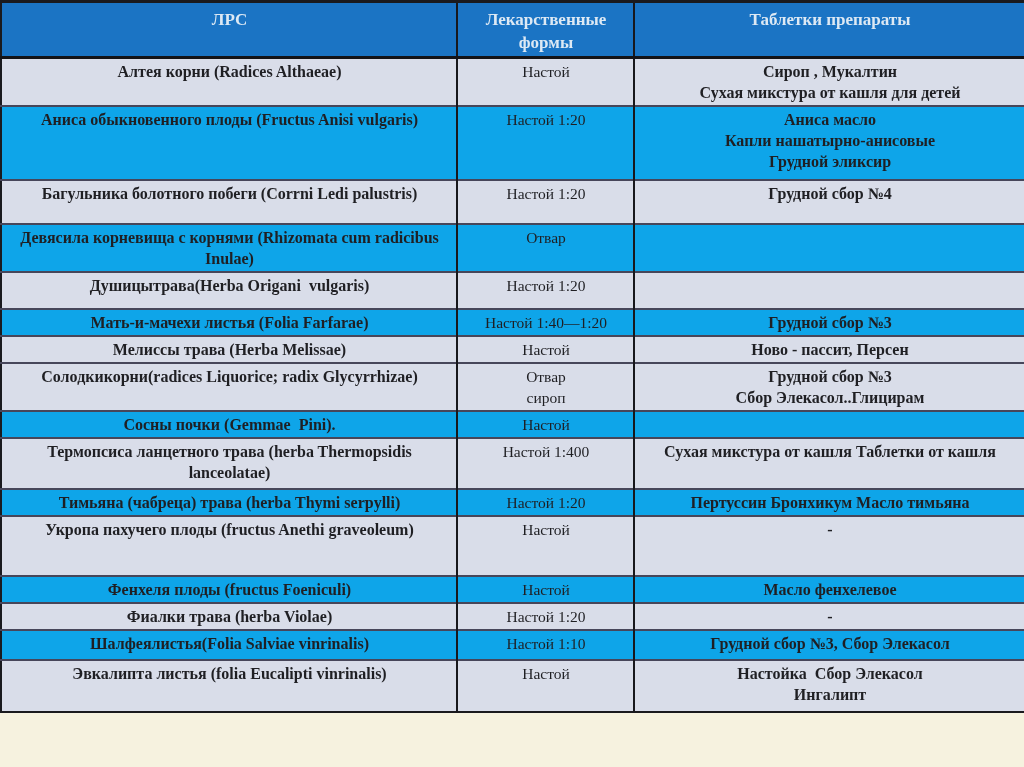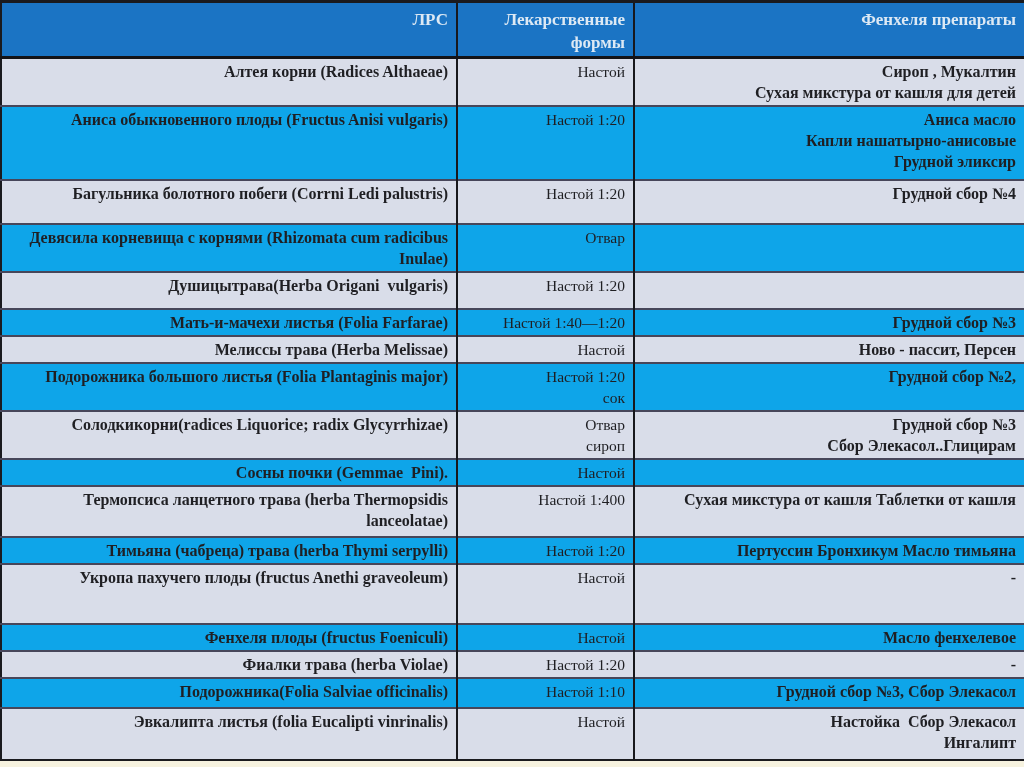--- a/index.html
+++ b/index.html
@@ -14,21 +14,21 @@
     table-layout: fixed;
     border-collapse: collapse;
     border: 2px solid #1a1a1e;
     border-top: 3px solid #1a1a1e;
   }
   col.c1 { width: 456px; }
   col.c2 { width: 177px; }
   col.c3 { width: 391px; }
   th, td {
     vertical-align: top;
-    text-align: right;
+    text-align: center;
     padding: 2px 8px 2px 9px;
     white-space: pre-wrap;
     word-wrap: break-word;
     line-height: 21px;
     color: #1f1f23;
   }
   thead th {
     background: #1b74c4;
     color: #dde9f4;
     font-weight: bold;
@@ -51,21 +51,21 @@
 <table class="med-table">
   <colgroup>
       <col class="c1">
       <col class="c2">
       <col class="c3">
     </colgroup>
   <thead>
     <tr style="height:55px">
       <th>ЛРС</th>
       <th>Лекарственные формы</th>
-      <th>Фенхеля препараты</th>
+      <th>Таблетки препараты</th>
     </tr>
   </thead>
   <tbody>
     <tr class="band-dark" style="height:48px">
       <td class="lrs">Алтея корни (Radices Althaeae)</td>
       <td class="form">Настой</td>
       <td class="prep">Сироп , Мукалтин
 Сухая микстура от кашля для детей</td>
     </tr>
     <tr class="band-light" style="height:74px">
@@ -93,26 +93,20 @@
     <tr class="band-light" style="height:25px">
       <td class="lrs">Мать-и-мачехи листья (Folia Farfarae)</td>
       <td class="form">Настой 1:40—1:20</td>
       <td class="prep">Грудной сбор №3</td>
     </tr>
     <tr class="band-dark" style="height:26px">
       <td class="lrs">Мелиссы трава (Herba Melissae)</td>
       <td class="form">Настой</td>
       <td class="prep">Ново - пассит, Персен</td>
     </tr>
-    <tr class="band-light" style="height:46px">
-      <td class="lrs">Подорожника большого листья (Folia Plantaginis major)</td>
-      <td class="form">Настой 1:20
-сок</td>
-      <td class="prep">Грудной сбор №2,</td>
-    </tr>
     <tr class="band-dark" style="height:48px">
       <td class="lrs">Солодкикорни(radices Liquorice; radix Glycyrrhizae)</td>
       <td class="form">Отвар
 сироп</td>
       <td class="prep">Грудной сбор №3
 Сбор Элекасол..Глицирам</td>
     </tr>
     <tr class="band-light" style="height:20px">
       <td class="lrs">Сосны почки (Gemmae  Pini).</td>
       <td class="form">Настой</td>
@@ -137,21 +131,21 @@
       <td class="lrs">Фенхеля плоды (fructus Foeniculi)</td>
       <td class="form">Настой</td>
       <td class="prep">Масло фенхелевое</td>
     </tr>
     <tr class="band-dark" style="height:23px">
       <td class="lrs">Фиалки трава (herba Violae)</td>
       <td class="form">Настой 1:20</td>
       <td class="prep">-</td>
     </tr>
     <tr class="band-light" style="height:30px">
-      <td class="lrs">Подорожника(Folia Salviae officinalis)</td>
+      <td class="lrs">Шалфеялистья(Folia Salviae vinrinalis)</td>
       <td class="form">Настой 1:10</td>
       <td class="prep">Грудной сбор №3, Сбор Элекасол</td>
     </tr>
     <tr class="band-dark" style="height:52px">
       <td class="lrs">Эвкалипта листья (folia Eucalipti vinrinalis)</td>
       <td class="form">Настой</td>
       <td class="prep">Настойка  Сбор Элекасол
 Ингалипт</td>
     </tr>
   </tbody>

